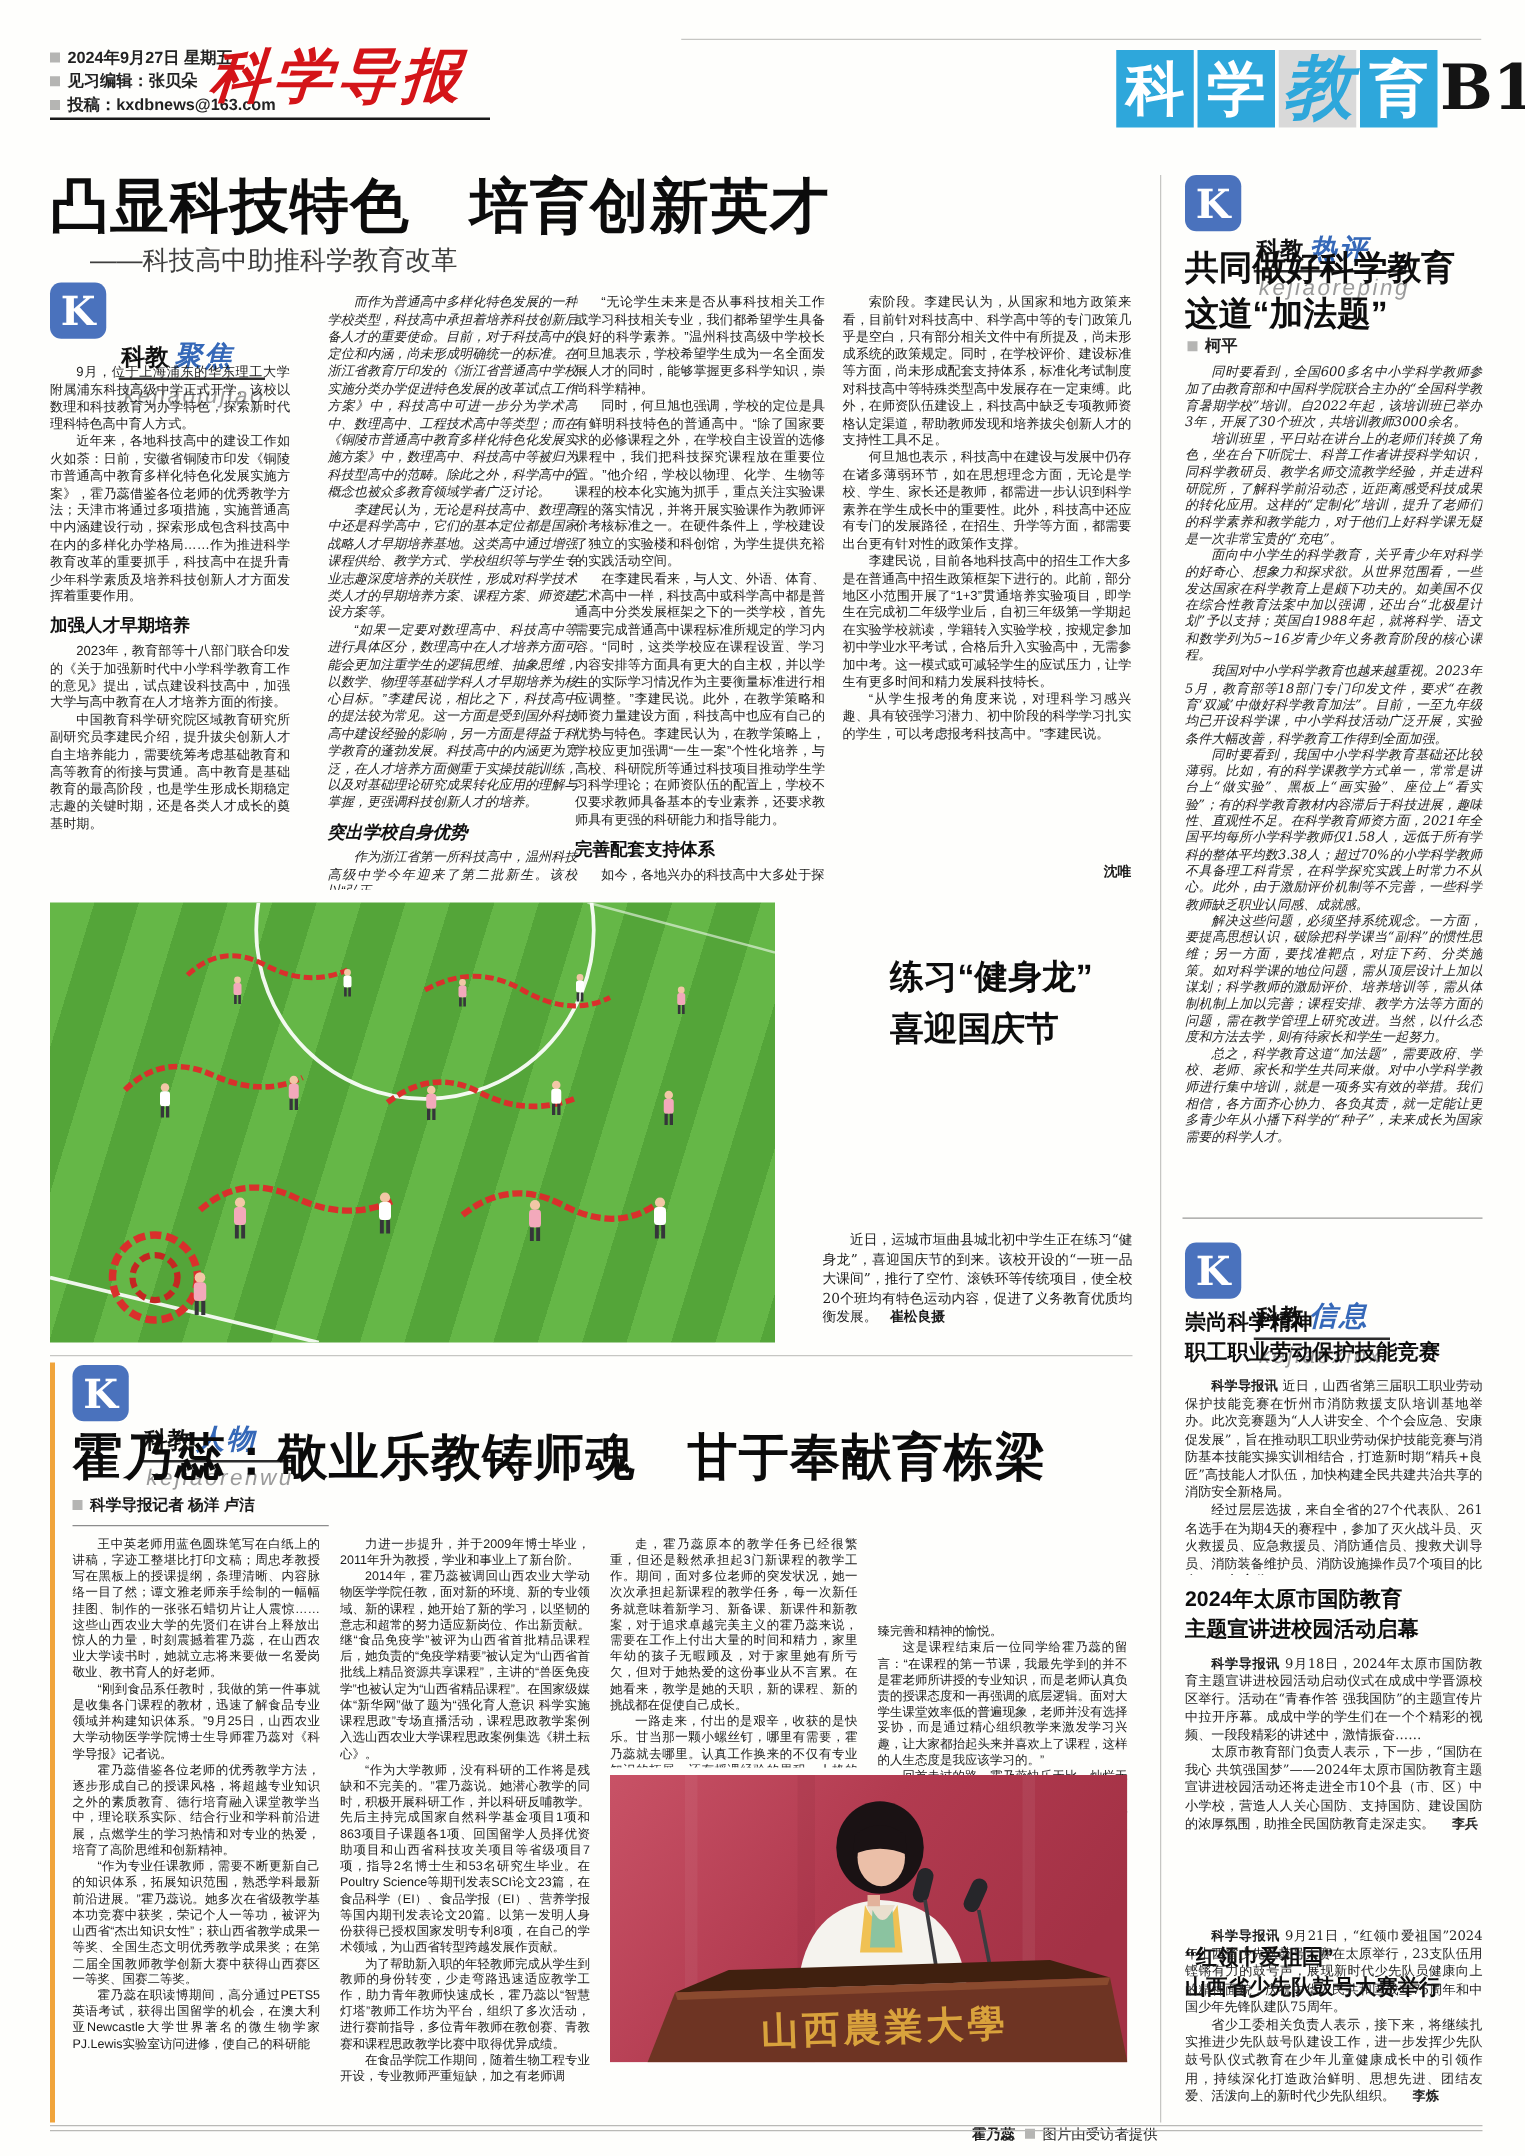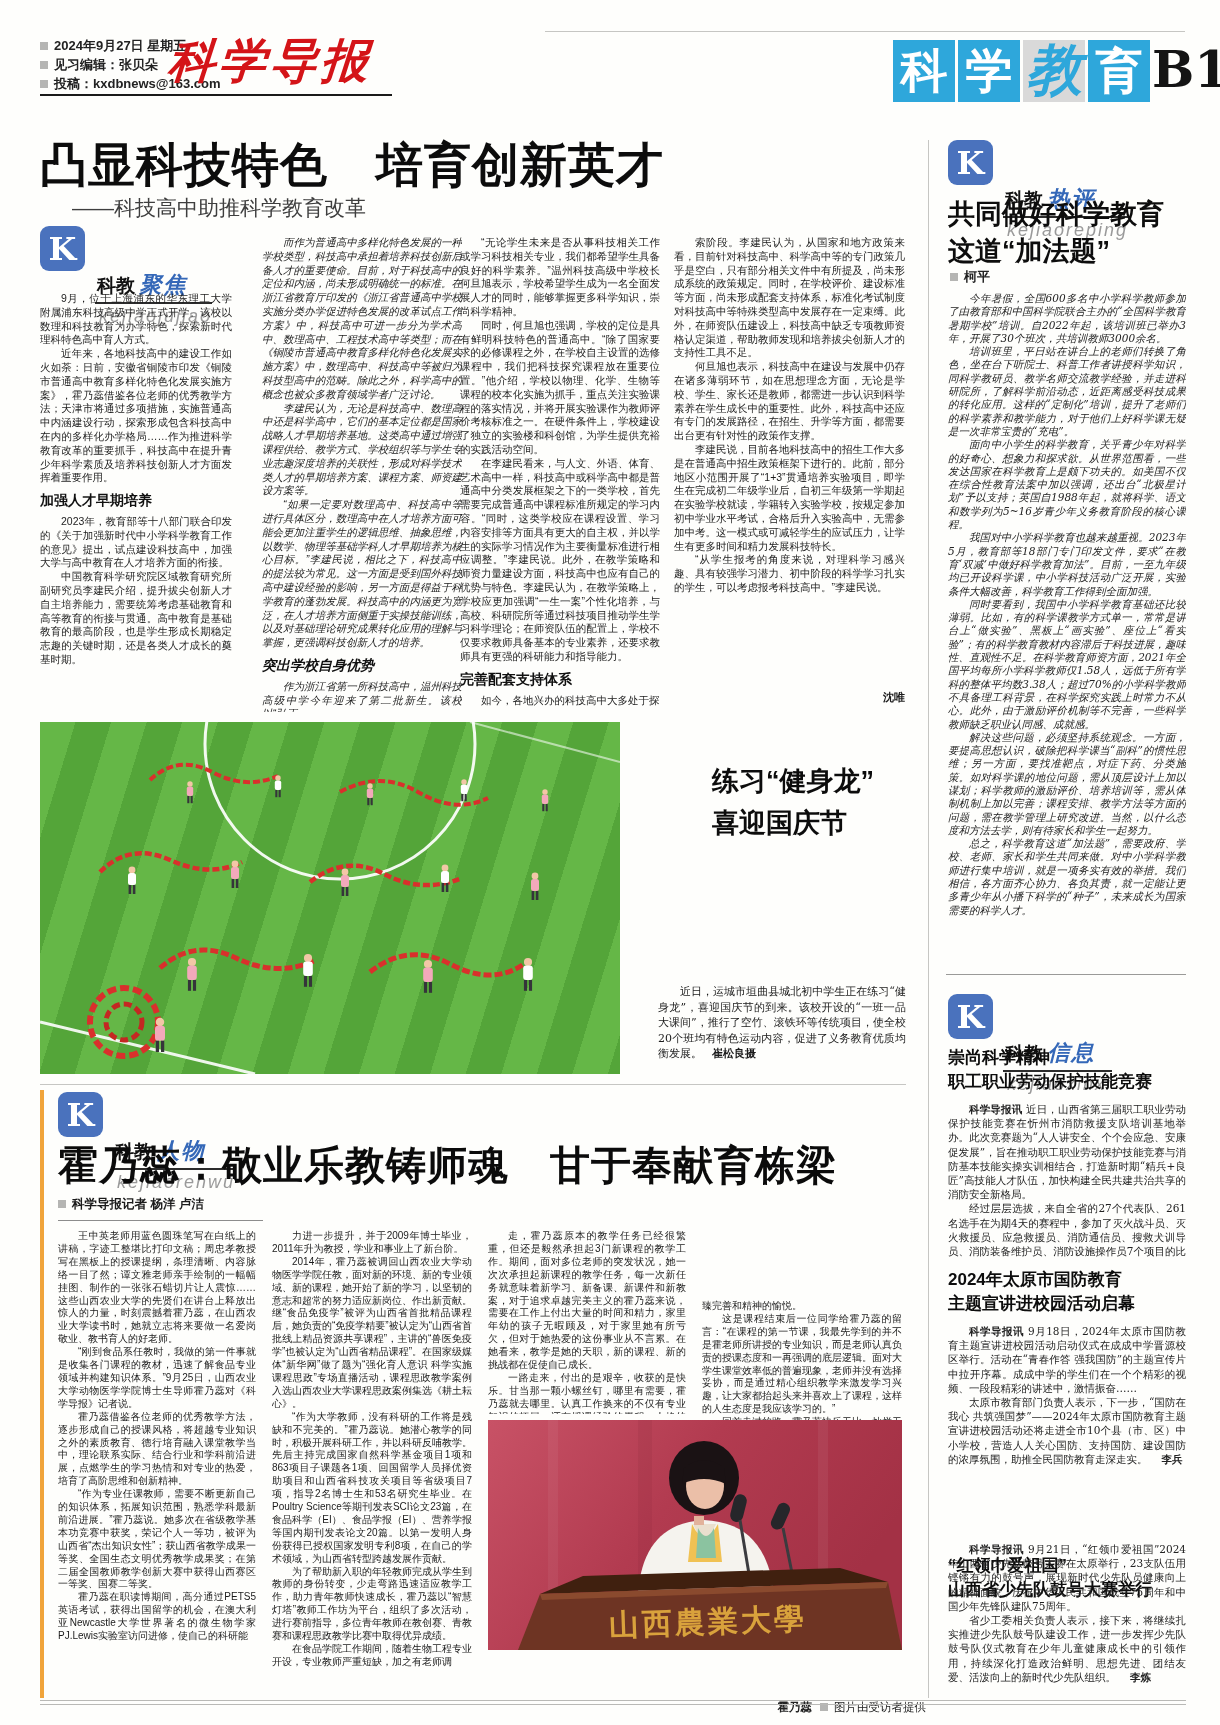--- a/index.html
+++ b/index.html
@@ -179,21 +179,21 @@
       <div class="row1"><span class="w1">科教</span> <span class="w2">热评</span></div>
       <div class="py">kejiaoreping</div>
     </div>
   </div>
   <div class="abs op-headline" style="left:948px;top:196px;">
     <div>共同做好科学教育</div>
     <div>这道“加法题”</div>
   </div>
   <div class="abs byline" style="left:950px;top:268px;"><span class="sq"></span><span>柯平</span></div>
   <div class="abs col body-serif ital" style="left:948px;top:292px;width:238px;height:676px;">
-    <p>今年暑假，全国600多名中小学科学教师参加了由教育部和中国科学院联合主办的“全国科学教育暑期学校”培训。自2022年起，该培训班已举办3年，开展了30个班次，共培训教师3000余名。</p>
+    <p>同时要看到，全国600多名中小学科学教师参加了由教育部和中国科学院联合主办的“全国科学教育暑期学校”培训。自2022年起，该培训班已举办3年，开展了30个班次，共培训教师3000余名。</p>
     <p>培训班里，平日站在讲台上的老师们转换了角色，坐在台下听院士、科普工作者讲授科学知识，同科学教研员、教学名师交流教学经验，并走进科研院所，了解科学前沿动态，近距离感受科技成果的转化应用。这样的“定制化”培训，提升了老师们的科学素养和教学能力，对于他们上好科学课无疑是一次非常宝贵的“充电”。</p>
     <p>面向中小学生的科学教育，关乎青少年对科学的好奇心、想象力和探求欲。从世界范围看，一些发达国家在科学教育上是颇下功夫的。如美国不仅在综合性教育法案中加以强调，还出台“北极星计划”予以支持；英国自1988年起，就将科学、语文和数学列为5~16岁青少年义务教育阶段的核心课程。</p>
     <p>我国对中小学科学教育也越来越重视。2023年5月，教育部等18部门专门印发文件，要求“在教育‘双减’中做好科学教育加法”。目前，一至九年级均已开设科学课，中小学科技活动广泛开展，实验条件大幅改善，科学教育工作得到全面加强。</p>
     <p>同时要看到，我国中小学科学教育基础还比较薄弱。比如，有的科学课教学方式单一，常常是讲台上“做实验”、黑板上“画实验”、座位上“看实验”；有的科学教育教材内容滞后于科技进展，趣味性、直观性不足。在科学教育师资方面，2021年全国平均每所小学科学教师仅1.58人，远低于所有学科的整体平均数3.38人；超过70%的小学科学教师不具备理工科背景，在科学探究实践上时常力不从心。此外，由于激励评价机制等不完善，一些科学教师缺乏职业认同感、成就感。</p>
     <p>解决这些问题，必须坚持系统观念。一方面，要提高思想认识，破除把科学课当“副科”的惯性思维；另一方面，要找准靶点，对症下药、分类施策。如对科学课的地位问题，需从顶层设计上加以谋划；科学教师的激励评价、培养培训等，需从体制机制上加以完善；课程安排、教学方法等方面的问题，需在教学管理上研究改进。当然，以什么态度和方法去学，则有待家长和学生一起努力。</p>
     <p>总之，科学教育这道“加法题”，需要政府、学校、老师、家长和学生共同来做。对中小学科学教师进行集中培训，就是一项务实有效的举措。我们相信，各方面齐心协力、各负其责，就一定能让更多青少年从小播下科学的“种子”，未来成长为国家需要的科学人才。</p>
   </div>
 
   <div class="abs" style="left:946px;top:974px;width:240px;height:1px;background:#9a9a98;"></div>
 

